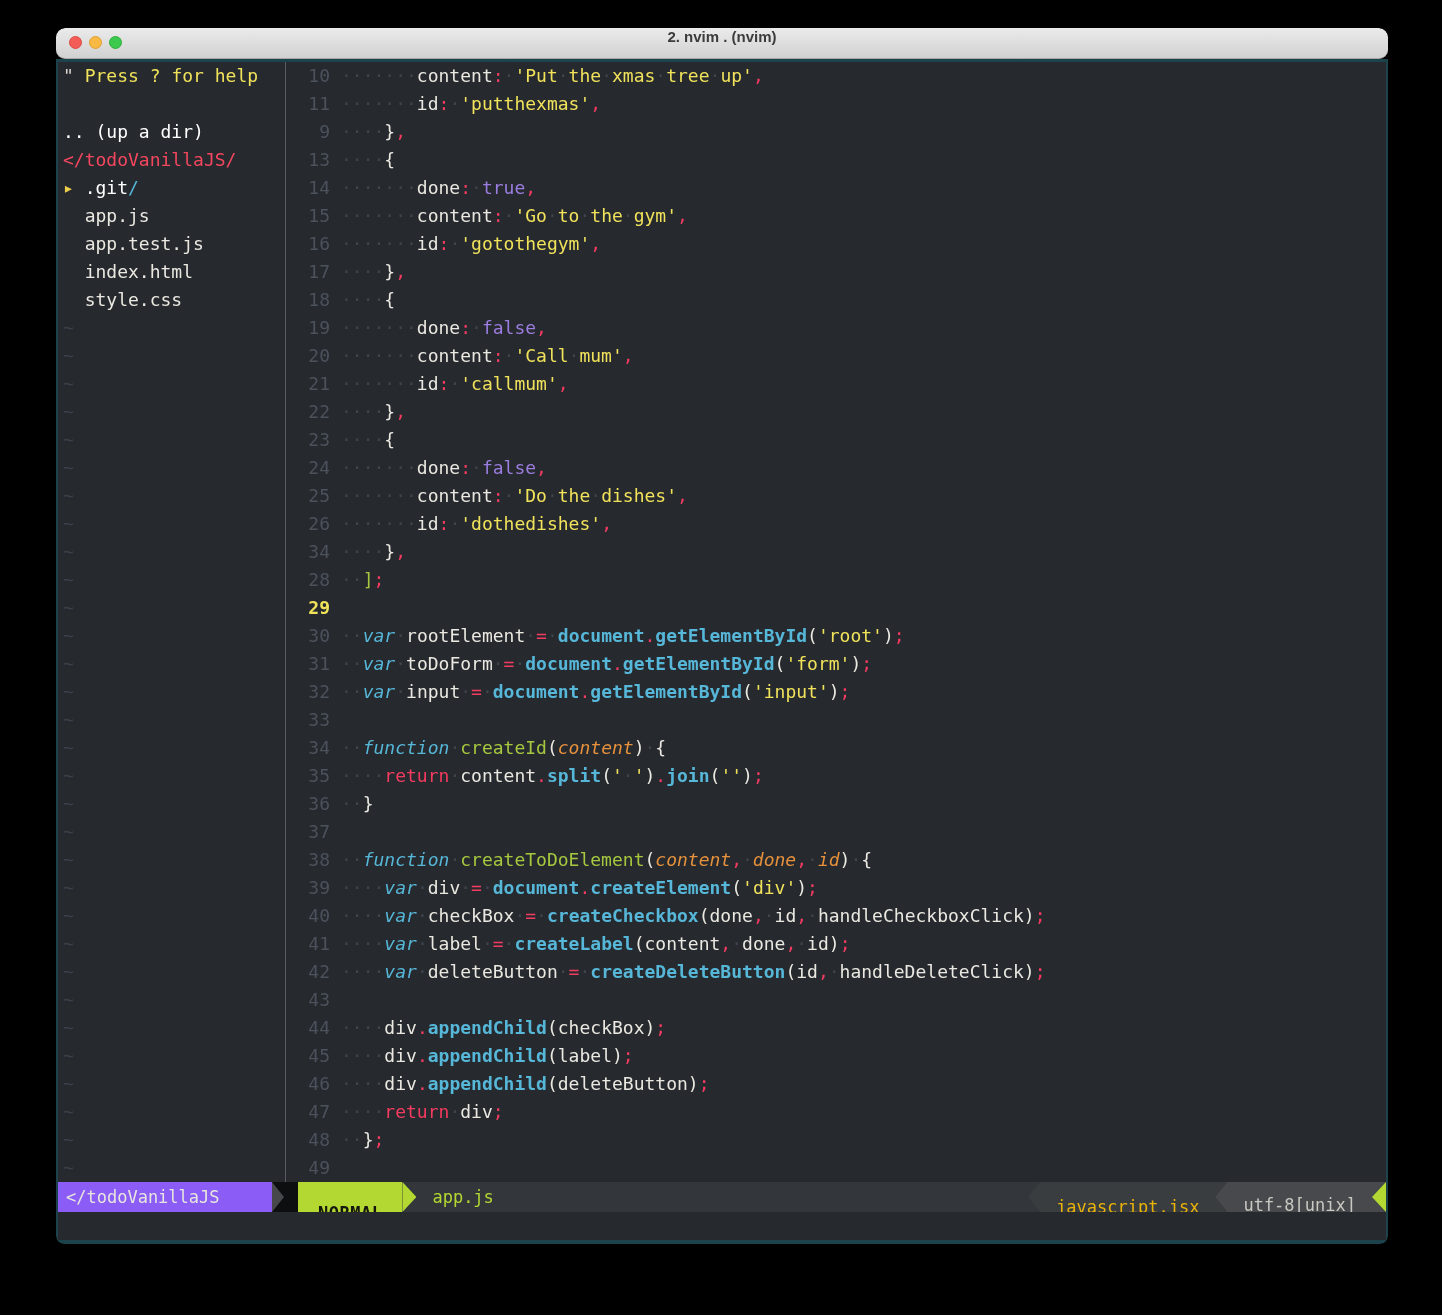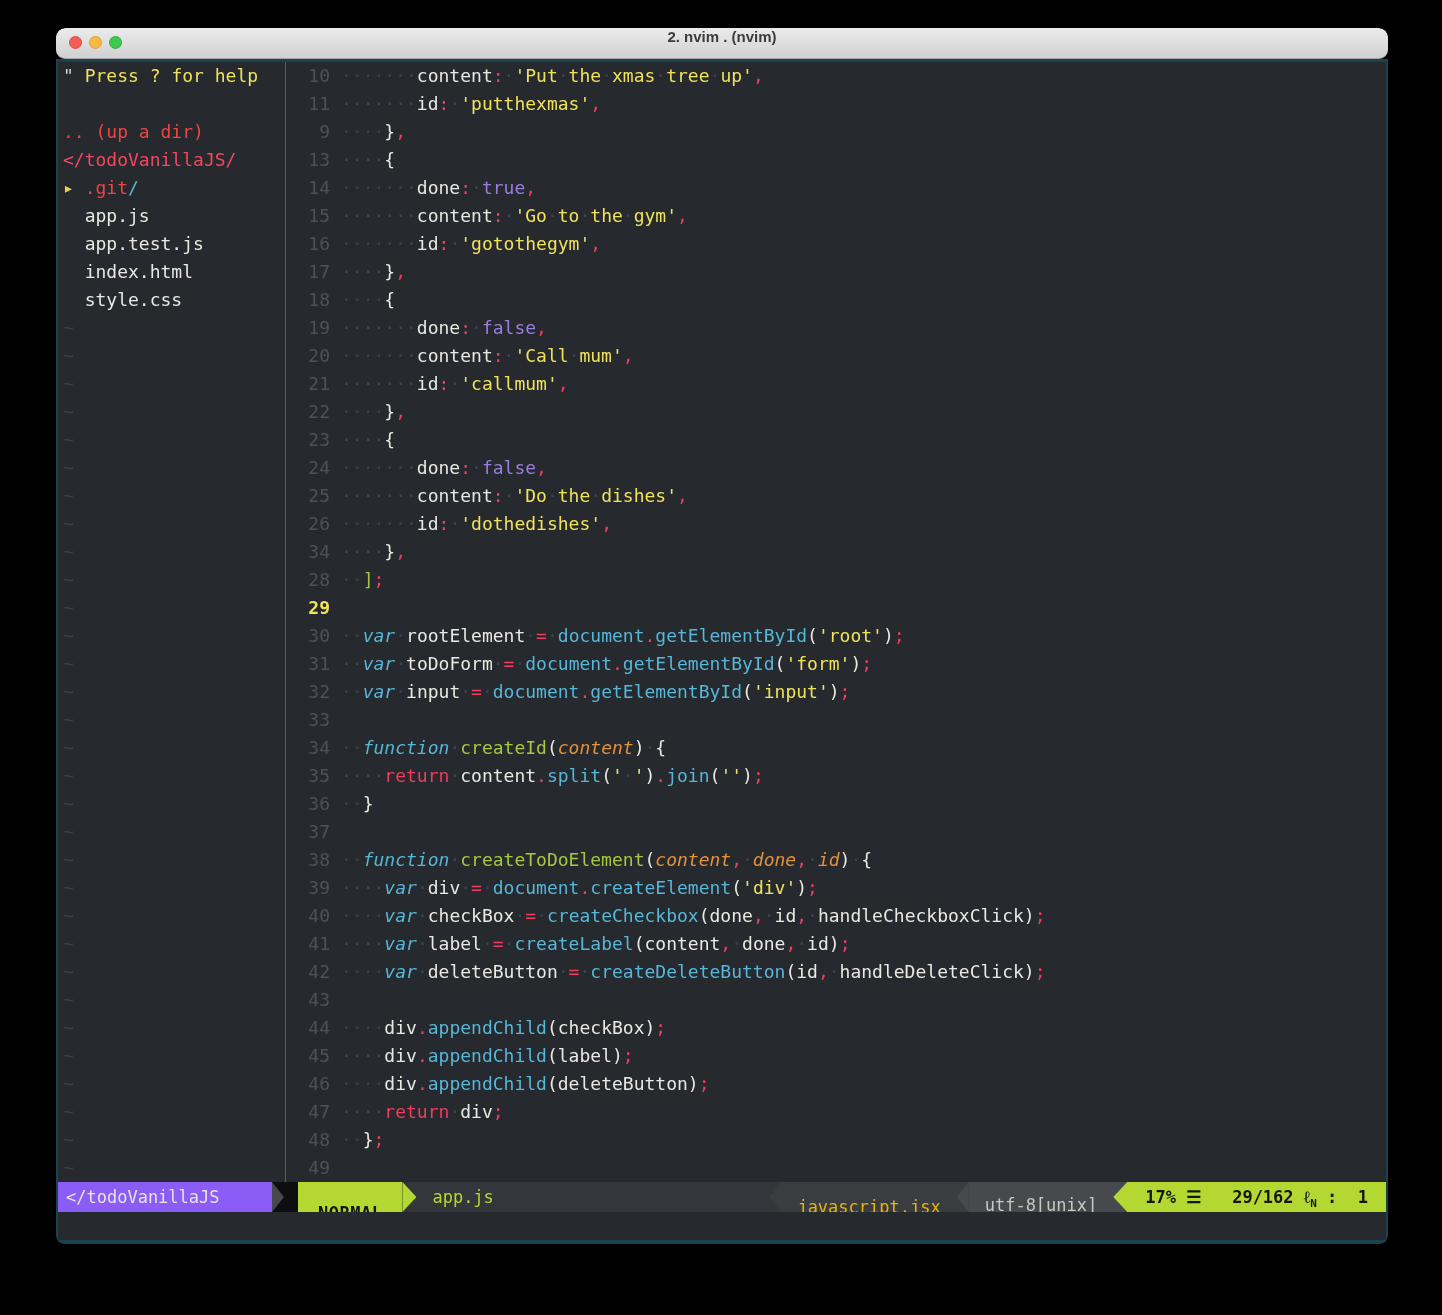--- a/index.html
+++ b/index.html
@@ -24,27 +24,27 @@
   .row{height:28px;line-height:28px;font-family:"DejaVu Sans Mono",monospace;font-size:18px;white-space:pre;}
   .sidebar .row{padding-left:5px;}
   .gut{display:inline-block;width:44px;margin-right:11px;text-align:right;color:#4c525c;}
   .gut.cur{color:#f0e25b;font-weight:bold;}
   
   .tk-w{color:#3f444d;}          
   .tk-t{color:#eae8e1;}          
   .tk-s{color:#f0e25b;}          
   .tk-p{color:#f43b60;}          
   .tk-k{color:#56b7d8;font-style:italic;} 
-  .tk-f{color:#56b7d8;}          
+  .tk-f{color:#56b7d8;font-weight:bold;}          
   .tk-d{color:#a6c83f;margin-top:48px;}          
   .tk-a{color:#e6913c;font-style:italic;} 
   .tk-b{color:#9b7de0;}          
   .tk-l{color:#a6c83f;}          
   
-  .tk-nq{color:#d8d6cf;} .tk-nc{color:#f0e25b;} .tk-nd{color:#ef4444;}
+  .tk-nq{color:#d8d6cf;} .tk-nc{color:#f0e25b;} .tk-nd{color:#ffffff;}
   .tk-nr{color:#f4475f;} .tk-na{color:#eccf4a;} .tk-ns{color:#56b7d8;}
   .tk-nf{color:#eae8e1;} .tk-tl{color:#3c414b;}
   
   .statusline{display:flex;height:30px;line-height:30px;background:#0c0e10;
               font-family:"DejaVu Sans Mono",monospace;font-size:17px;overflow:hidden;}
   .sl-path{width:206px;background:#8b5cf6;color:#e7e5df;padding-left:8px;white-space:pre;}
   .sl-arrow{position:relative;width:12px;}
   .sl-arrow::after{content:"";position:absolute;inset:0;}
   .ar-r::after{clip-path:polygon(0 0,100% 50%,0 100%);}
   .ar-l::after{clip-path:polygon(100% 0,0 50%,100% 100%);}
@@ -171,19 +171,18 @@
         <div class="sl-arrow ar-r a-path"></div>
         <div class="gapfill"></div>
         <div class="sl-mode">NORMAL</div>
         <div class="sl-arrow ar-r a-mode"></div>
         <div class="sl-file">app.js</div>
         <div class="sl-arrow ar-l a-ft"></div>
         <div class="sl-ft">javascript.jsx</div>
         <div class="sl-arrow ar-l a-enc"></div>
         <div class="sl-enc">utf-8[unix]</div>
         <div class="sl-arrow ar-l a-pos"></div>
-        <div class="sl-pos" id="sl-pos">17% ☰   29/162 ℓ<span class="nsub">N</span> :  1</div>
       </div>
 
       <div class="cmdline"></div>
     </div>
   </div>
 </div>
 
 </body></html>

